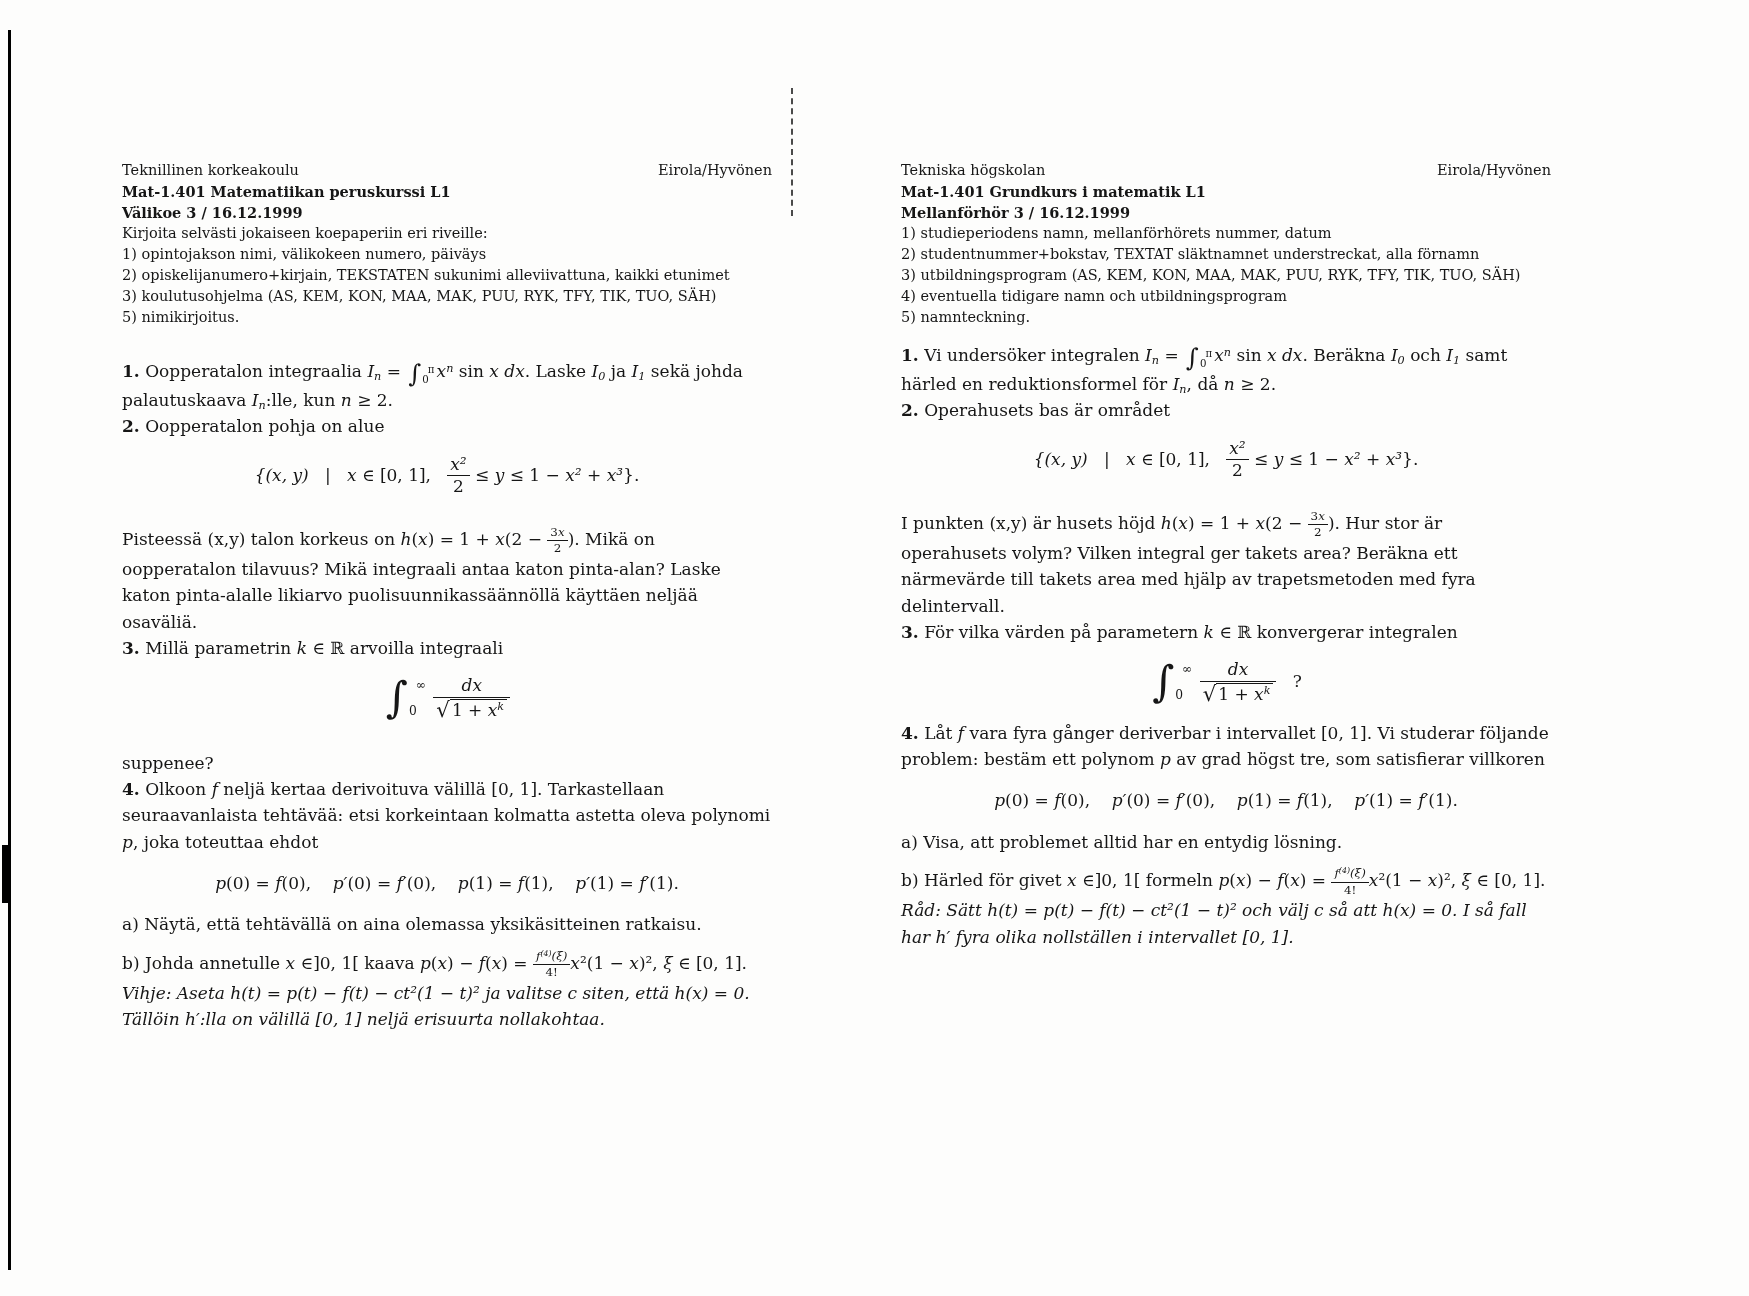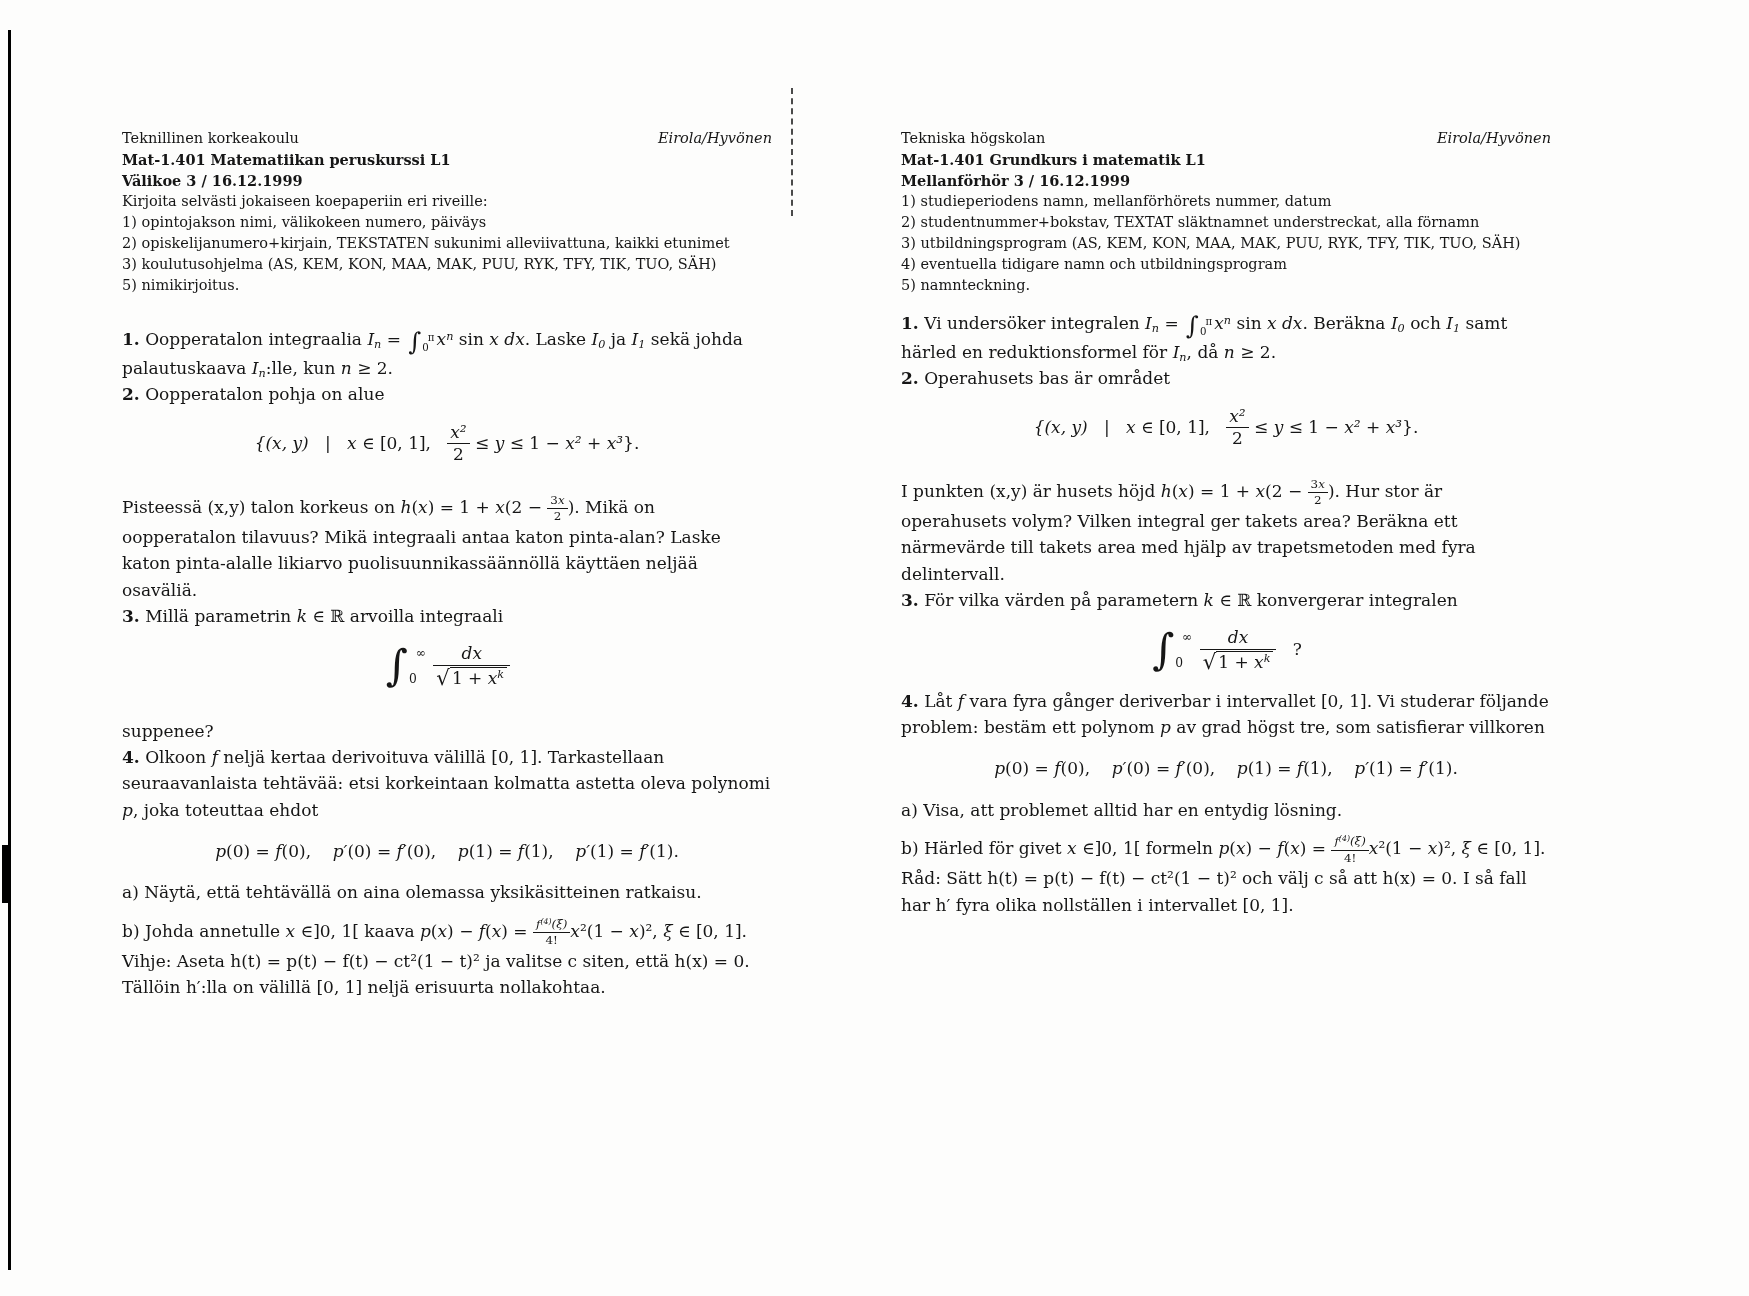--- a/index.html
+++ b/index.html
@@ -8,38 +8,38 @@
     background:#fdfdfc;
     font-family:"DejaVu Serif","Liberation Serif",serif;
     color:#161616;
     -webkit-font-smoothing:antialiased;
   }
   
   .scan-line-left{position:absolute;left:8px;top:30px;width:3px;height:1240px;background:#000;}
   .scan-tick-left{position:absolute;left:2px;top:845px;width:7px;height:58px;background:#000;}
   .fold-line{position:absolute;left:791px;top:88px;height:128px;width:0;border-left:2px dashed #4a4a4a;}
 
-  .col{position:absolute;top:128px;width:650px;font-size:17px;line-height:1.55;}
+  .col{position:absolute;top:160px;width:650px;font-size:17px;line-height:1.55;}
   .col-left{left:122px;}
   .col-right{left:901px;}
 
   .page-head{font-size:14.5px;line-height:1.45;}
   .head-row{display:flex;justify-content:space-between;align-items:baseline;}
   .inst{white-space:nowrap;}
-  .author{white-space:nowrap;font-style:italic;}
+  .author{white-space:nowrap;}
   .bold-line{font-weight:bold;}
   .instr{white-space:nowrap;}
 
   .problem{margin-top:24px;}
   .para{margin:0;}
   .cont{margin-top:29px;}
   .part{margin-top:12px;}
 
   .seg-b{font-weight:bold;}
-  .seg-i{}
+  .seg-i{font-style:italic;}
   .seg-m{font-style:italic;}
   .seg-t{font-style:normal;}
 
   sup,sub{font-size:0.66em;line-height:0;position:relative;vertical-align:baseline;}
   sup{top:-0.5em;}
   sub{top:0.28em;}
   sup.seg-m,sub.seg-m{font-style:italic;}
 
   
   .display-eq{text-align:center;white-space:pre;margin:15px 0 15px 0;}

